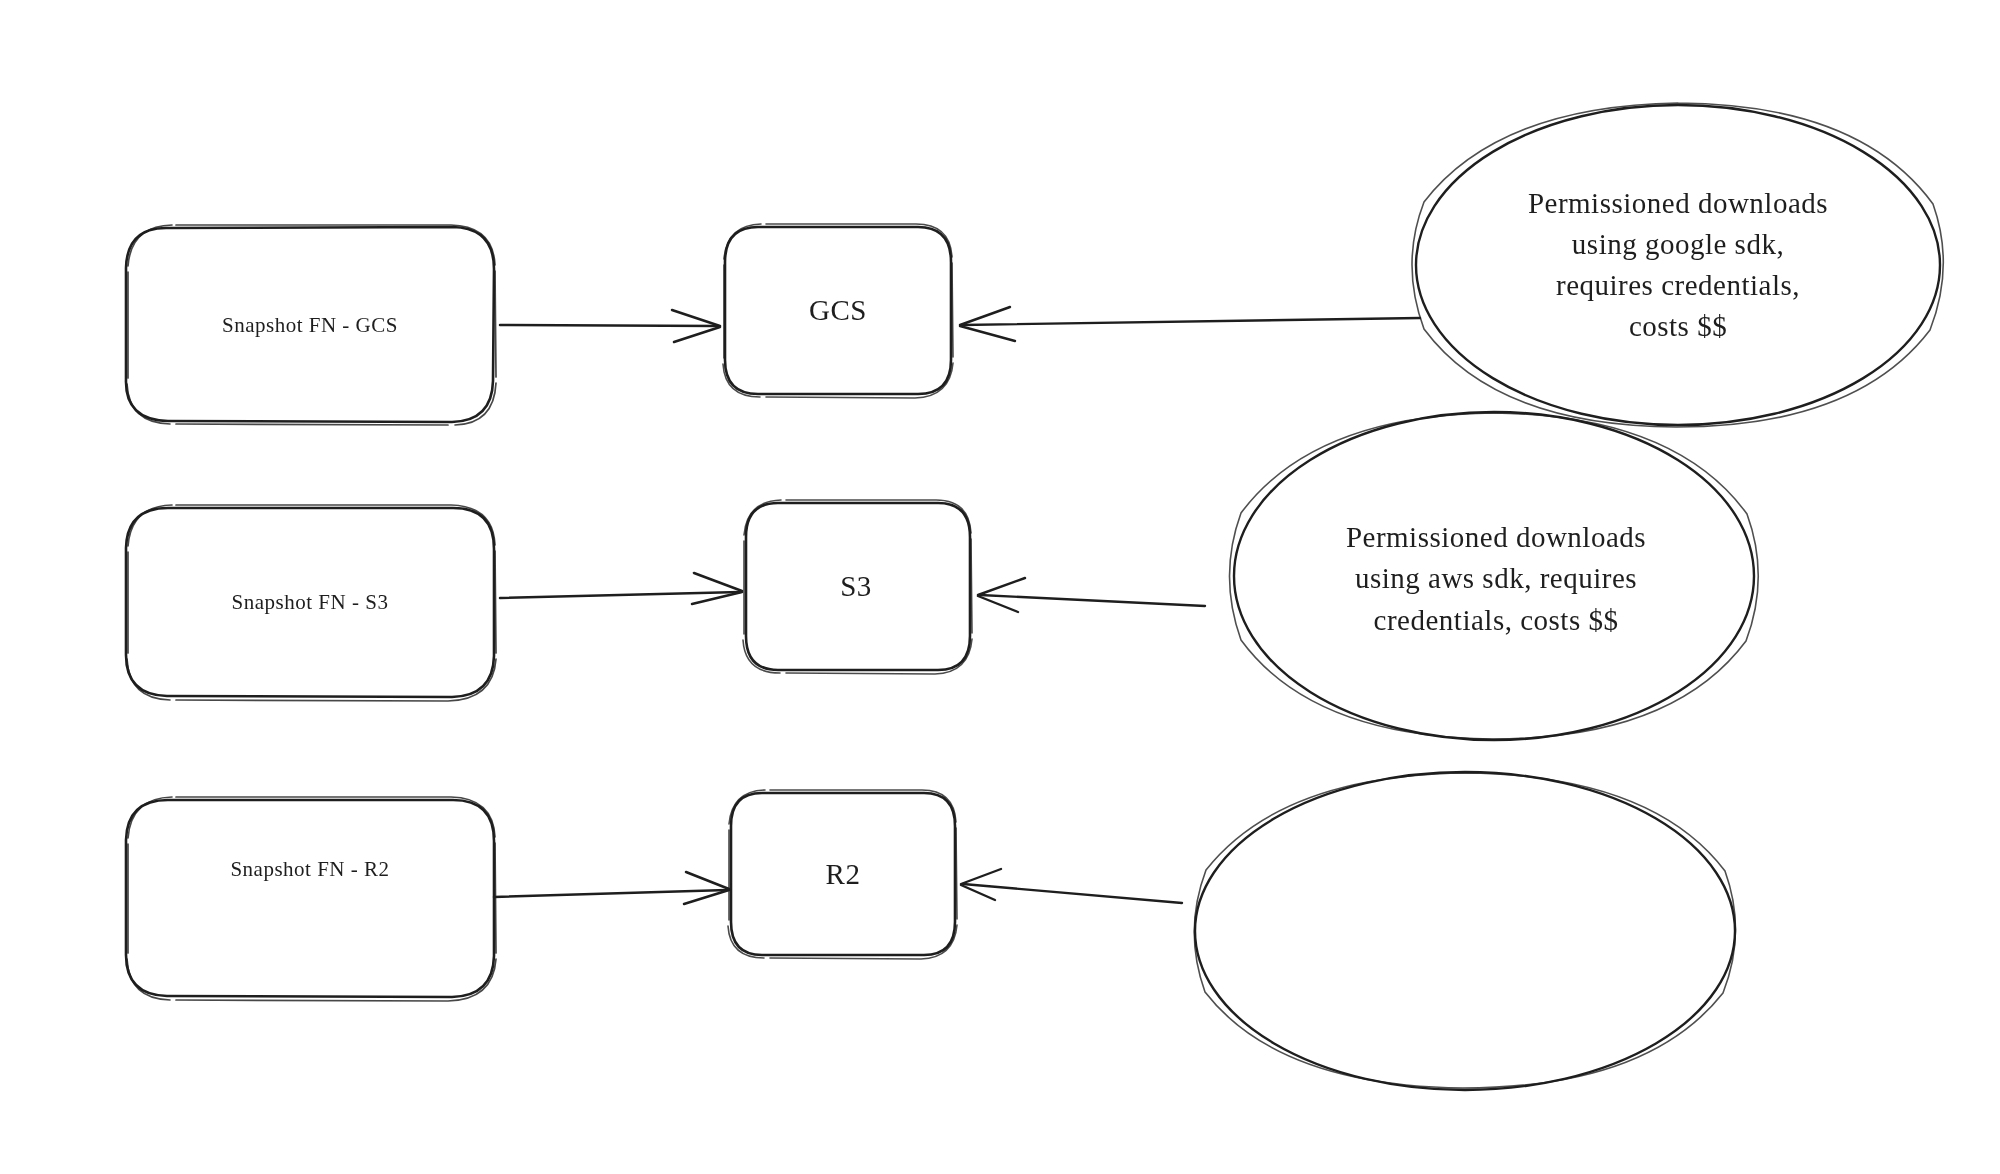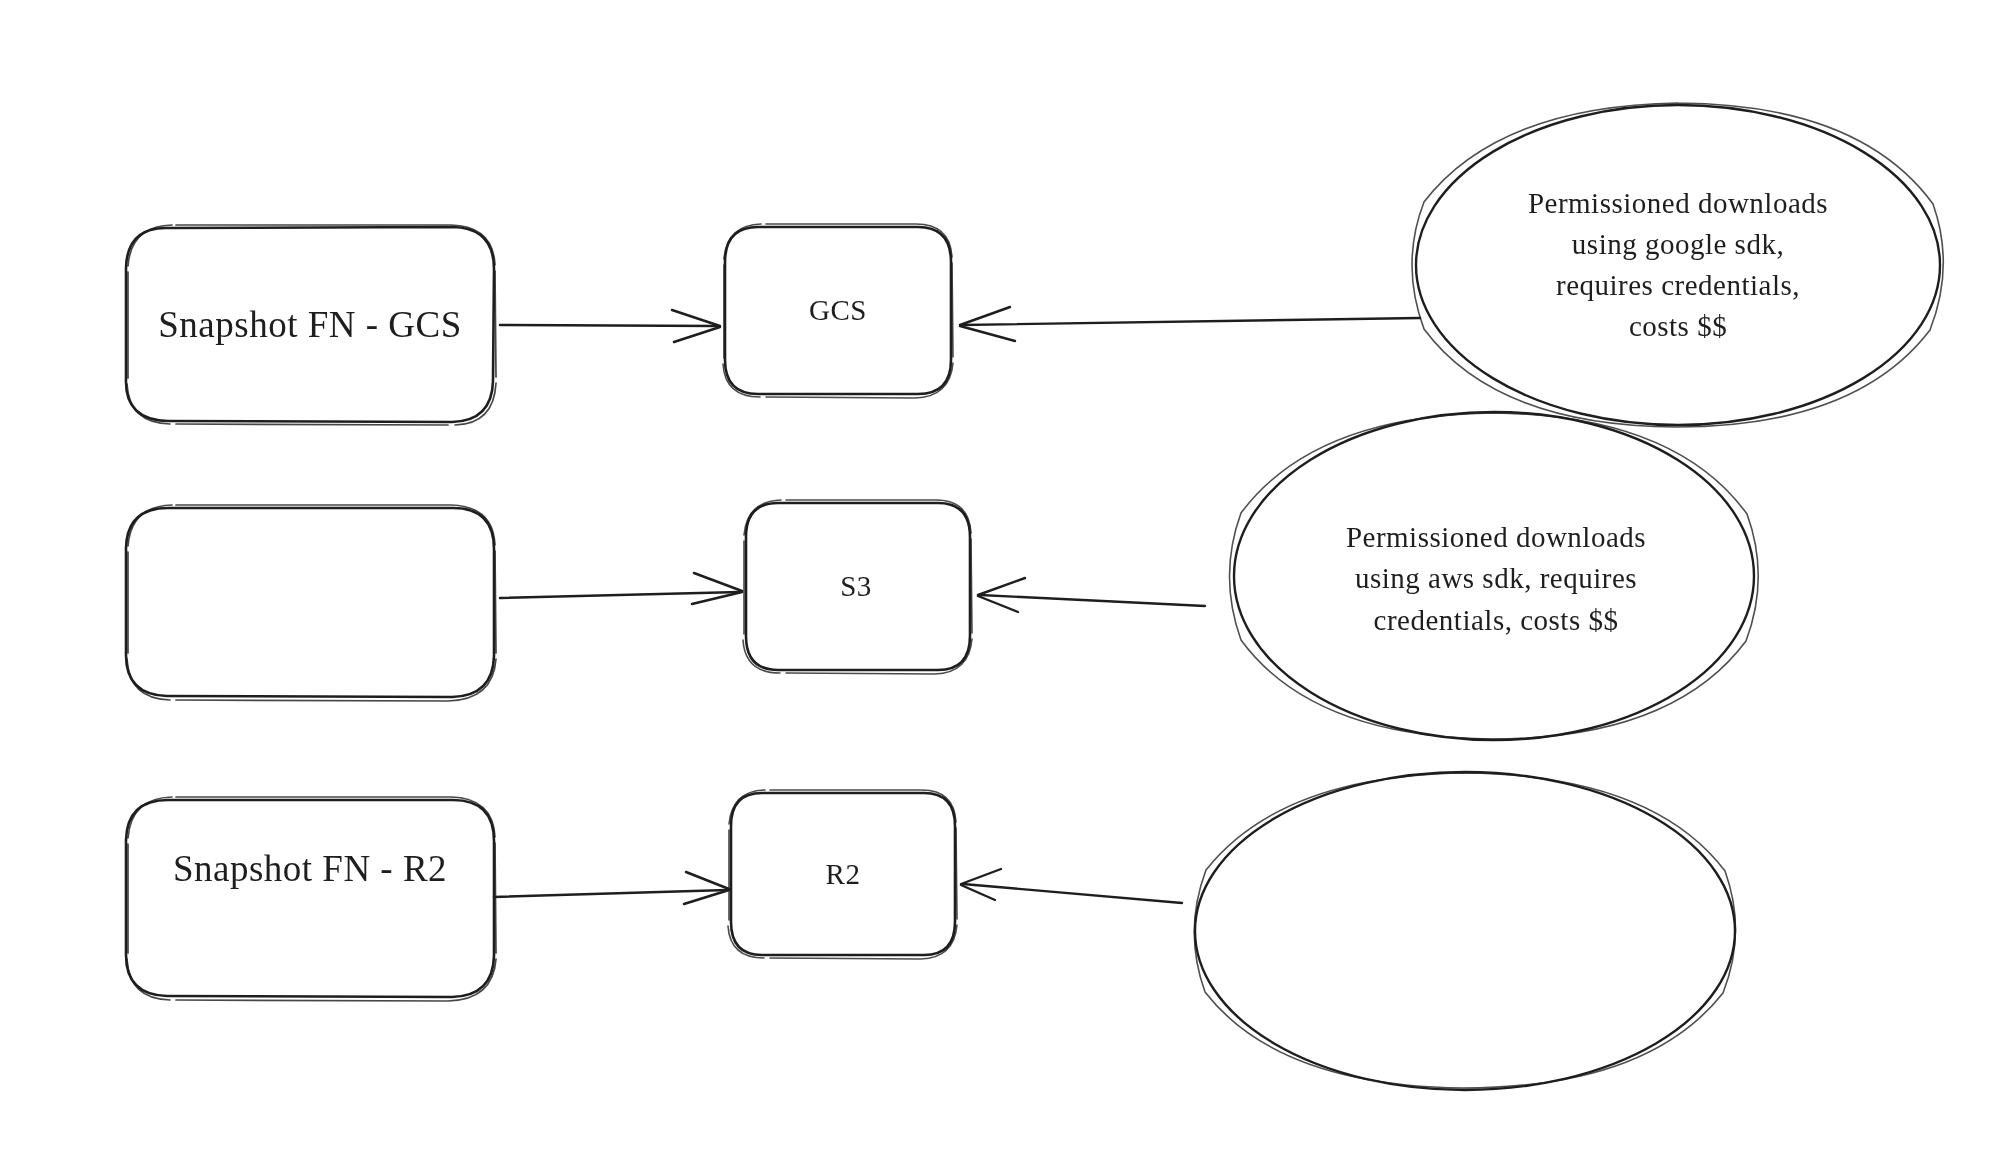--- a/index.html
+++ b/index.html
@@ -33,21 +33,21 @@
     align-items: center;
     justify-content: center;
     text-align: center;
     color: #1e1e1e;
     font-family: Liberation Serif, serif;
     letter-spacing: 0.5px;
     pointer-events: none;
     white-space: pre-line;
   }
   .box-label {
-    font-size: 37px;
+    font-size: 21px;
     line-height: 1.25;
   }
   .store-label {
     font-size: 29px;
     line-height: 1.25;
   }
   .ellipse-label {
     font-size: 29px;
     line-height: 1.42;
   }
@@ -153,20 +153,21 @@
 
   <div class="node-label box-label" style="left:126px; top:228px; width:368px; height:194px;">Snapshot FN - GCS</div>
 
   <div class="node-label store-label" style="left:725px; top:227px; width:226px; height:167px;">GCS</div>
 
   <div class="node-label ellipse-label" style="left:1430px; top:170px; width:496px; height:190px;">Permissioned downloads
 using google sdk,
 requires credentials,
 costs $$</div>
 
+  <div class="node-label box-label" style="left:126px; top:508px; width:368px; height:189px;">Snapshot FN - S3</div>
 
   <div class="node-label store-label" style="left:744px; top:503px; width:224px; height:167px;">S3</div>
 
   <div class="node-label ellipse-label" style="left:1248px; top:506px; width:496px; height:146px;">Permissioned downloads
 using aws sdk, requires
 credentials, costs $$</div>
 
   <div class="node-label box-label" style="left:126px; top:800px; width:368px; height:139px;">Snapshot FN - R2</div>
 
   <div class="node-label store-label" style="left:731px; top:793px; width:224px; height:162px;">R2</div>

